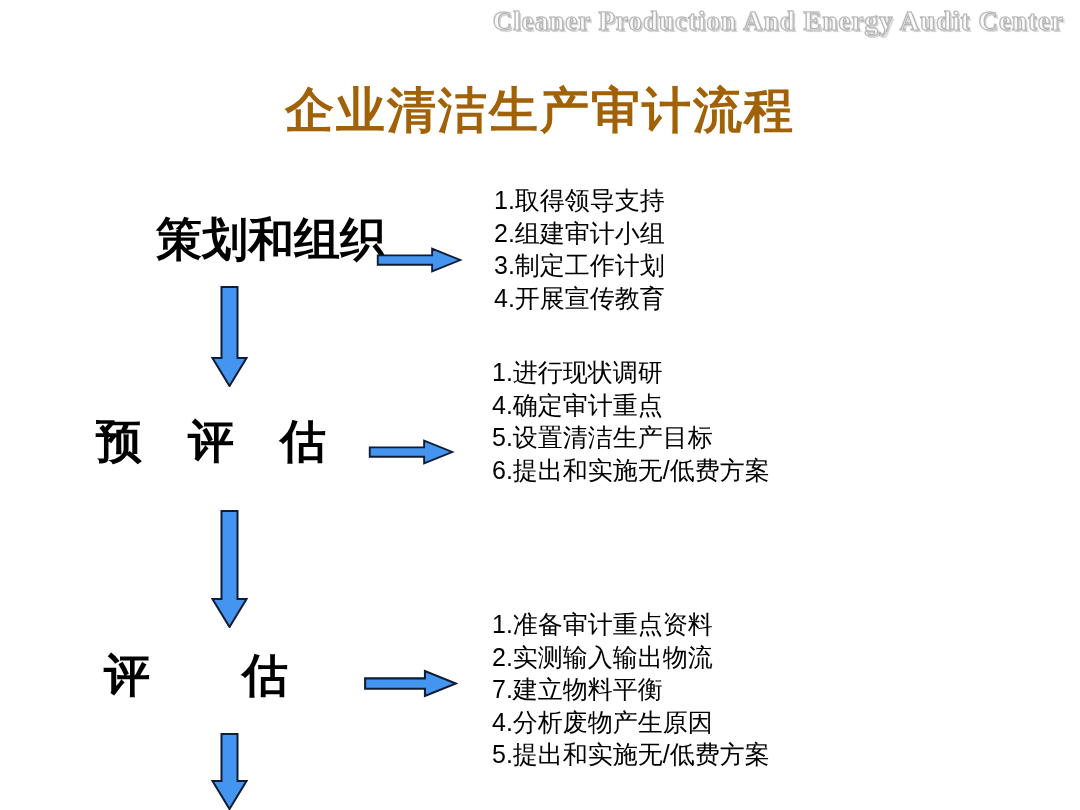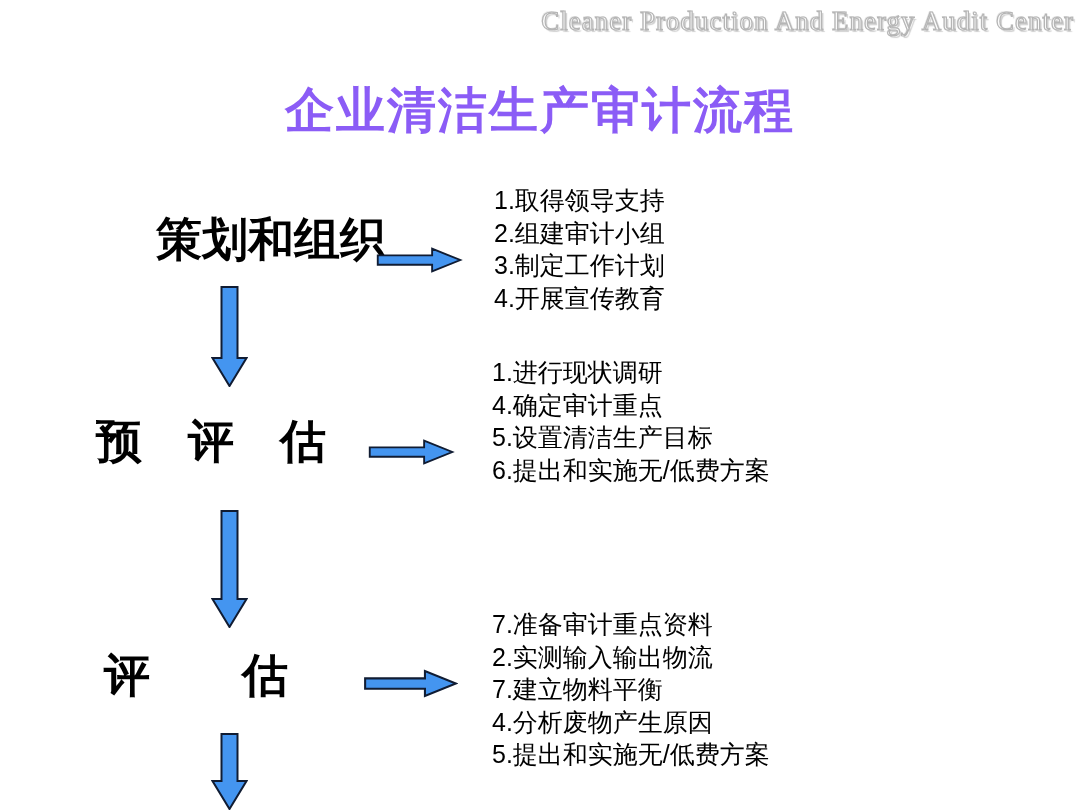--- a/index.html
+++ b/index.html
@@ -8,40 +8,40 @@
     width: 1080px;
     height: 810px;
     background: #ffffff;
     overflow: hidden;
     font-family: "Liberation Serif", "DejaVu Serif", serif;
   }
 
   .watermark {
     position: absolute;
     top: 6px;
-    right: 6px;
+    right: 16px;
     font-size: 27px;
-    font-weight: normal;
+    font-weight: bold;
     letter-spacing: 1px;
     color: #fbfbfb;
     -webkit-text-stroke: 1.2px #b5b5b5;
     text-shadow: 2px 2px 1px #cfcfcf, -1px -1px 0 #e8e8e8;
     white-space: nowrap;
   }
 
   .title {
     position: absolute;
     top: 78px;
     left: 0;
     width: 100%;
     margin: 0;
     text-align: center;
     font-size: 49px;
     font-weight: bold;
-    color: #8b5cf6;
+    color: #a16207;
     letter-spacing: 2px;
   }
 
   .stage-label {
     position: absolute;
     font-size: 46px;
     font-weight: bold;
     color: #000000;
     white-space: pre;
     line-height: 1.2;
@@ -109,21 +109,21 @@
 
   <svg class="arrow da2" width="37" height="118" viewBox="0 0 36 118">
     <polygon points="10,1 26,1 26,89 35,89 18,117 1,89 10,89" fill="#4495F0"></polygon>
   </svg>
 
   <div class="stage-label label-3">评　　估</div>
   <svg class="arrow ra3" width="95" height="33" viewBox="0 0 92 32">
     <polygon points="2,11 60,11 60,4 90,16 60,28 60,21 2,21" fill="#4495F0"></polygon>
   </svg>
   <div class="steps steps-3">
-    <div>7.准备审计重点资料</div>
+    <div>1.准备审计重点资料</div>
     <div>2.实测输入输出物流</div>
     <div>7.建立物料平衡</div>
     <div>4.分析废物产生原因</div>
     <div>5.提出和实施无/低费方案</div>
   </div>
 
   <svg class="arrow da3" width="37" height="77" viewBox="0 0 36 77">
     <polygon points="10,1 26,1 26,48 35,48 18,76 1,48 10,48" fill="#4495F0"></polygon>
   </svg>
 

